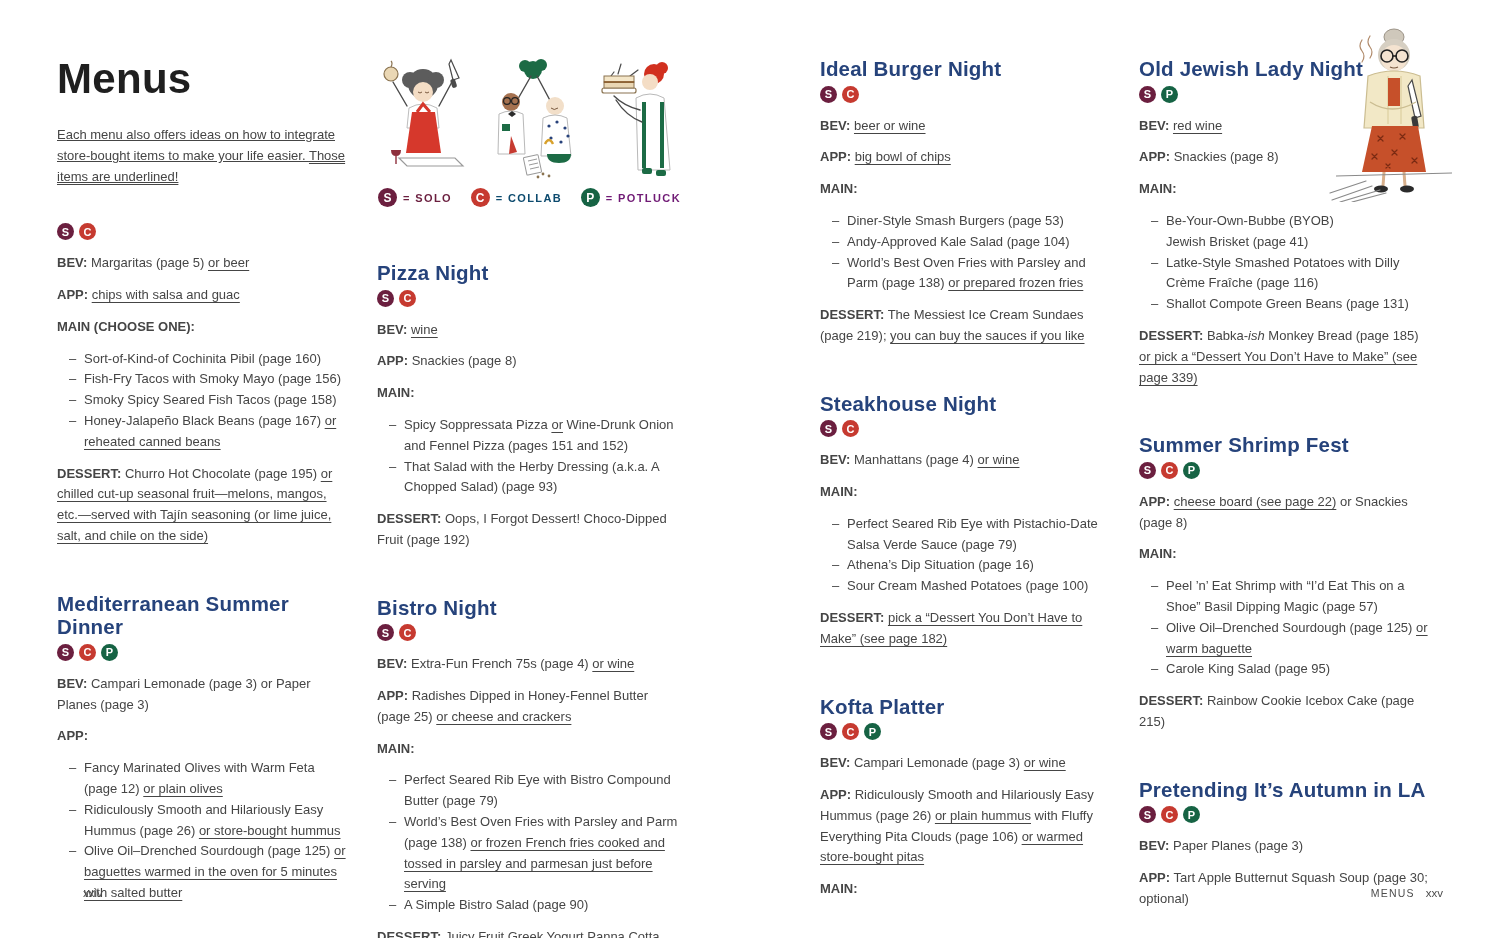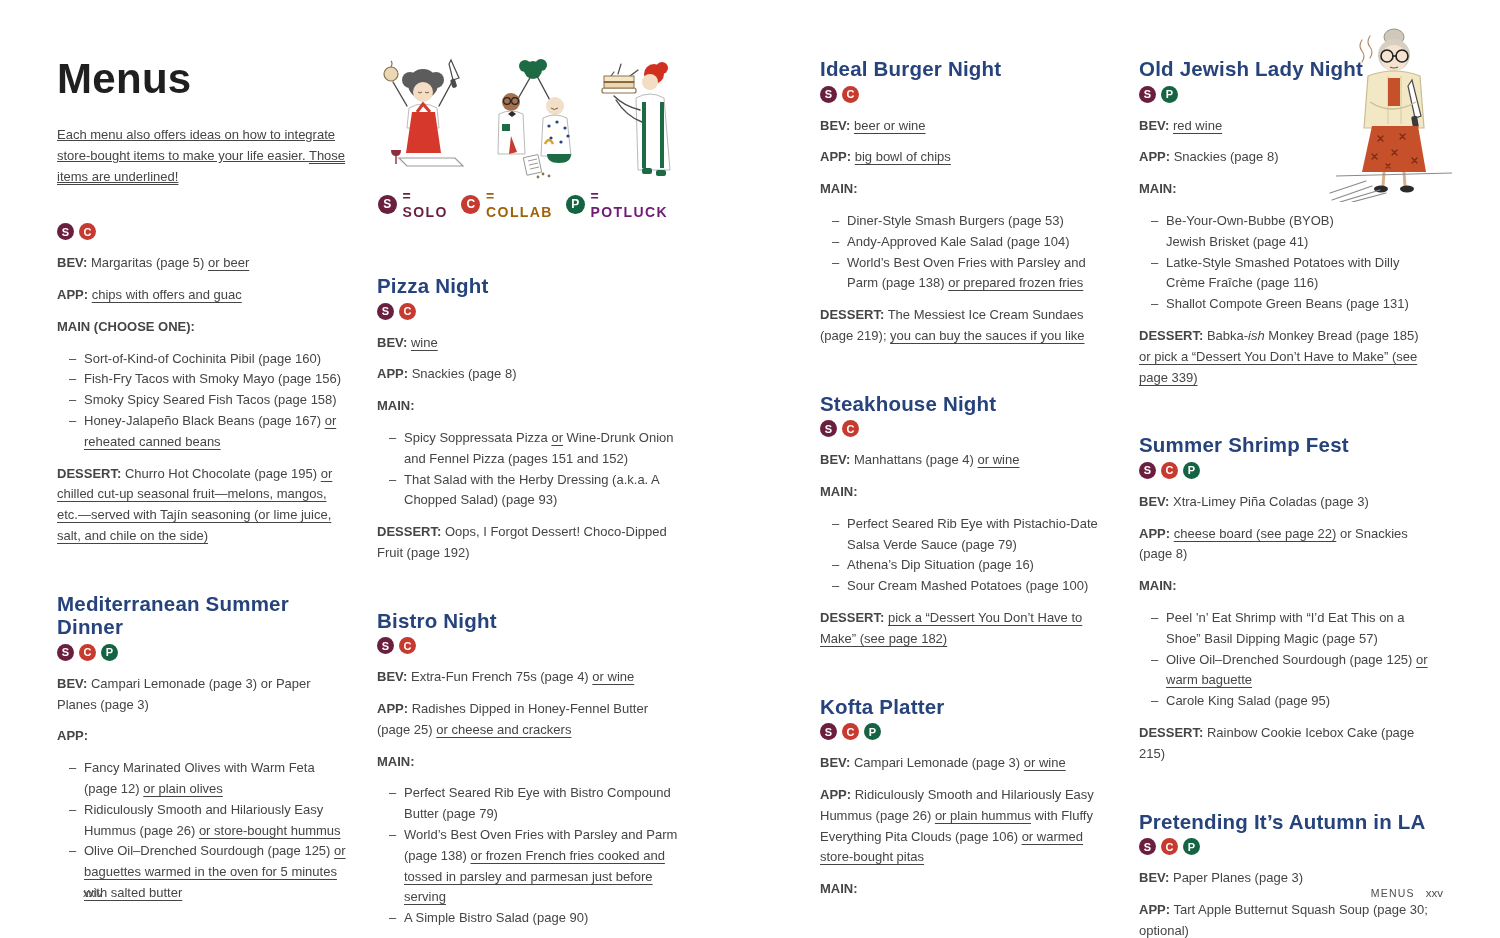--- a/index.html
+++ b/index.html
@@ -45,22 +45,22 @@
   .items { margin-bottom:11px; margin-top:1px; }
   .item { position:relative; padding-left:27px; font-size:13px; line-height:1.6; }
   .item .dash { position:absolute; left:12px; }
 
   .legend-illos { display:flex; justify-content:space-between; align-items:flex-end;
                   height:122px; margin-bottom:8px; }
   .legend-row { display:flex; justify-content:space-between; margin-bottom:54px; padding:0 1px; }
   .legend-item { display:flex; align-items:center; gap:6px; }
   .legend-badge { width:19px; height:19px; border-radius:50%; color:#fff; font-size:12px;
                   font-weight:bold; display:flex; align-items:center; justify-content:center; }
-  .legend-label { font-weight:bold; font-size:14px; letter-spacing:1.4px; }
-  .lab-S { color:#6b1f3f; } .lab-C { color:#a16207; } .lab-P { color:#701a75; }
+  .legend-label { font-weight:bold; font-size:11px; letter-spacing:1.4px; }
+  .lab-S { color:#6b1f3f; } .lab-C { color:#0c4a6e; } .lab-P { color:#701a75; }
 
   .old-lady { position:absolute; left:1328px; top:24px; width:130px; height:178px; }
 
   .folio { position:absolute; top:887px; font-size:11.5px; color:#4c4c4c;margin-left:26px; }
   .folio-left { left:57px; }
   .folio-right { right:57px; display:flex; gap:11px; align-items:baseline; }
   .folio-right .menus-word { letter-spacing:1.2px; font-size:10.5px; }
 </style>
 </head>
 <body>
@@ -68,21 +68,21 @@
 <div class="col col1">
   <h1 class="page-title">Menus</h1>
   <p class="intro"><span>Each menu also offers ideas on how to integrate store-bought items to make your life easier. </span><span class="u">Those items are underlined!</span></p>
   <div>
       <div class="menu">
         <div class="badges">
           <span class="badge badge-S">S</span>
           <span class="badge badge-C">C</span>
         </div>
         <p class="section"><span class="label">BEV:</span><span> Margaritas (page 5) </span><span class="u ">or beer</span></p>
-        <p class="section"><span class="label">APP:</span><span> </span><span class="u ">chips with offers and guac</span></p>
+        <p class="section"><span class="label">APP:</span><span> </span><span class="u ">chips with salsa and guac</span></p>
         <p class="section"><span class="label">MAIN (CHOOSE ONE):</span></p>
         <div class="items">
           <div class="item"><span class="dash">–</span><span>Sort-of-Kind-of Cochinita Pibil (page 160)</span></div>
           <div class="item"><span class="dash">–</span><span>Fish-Fry Tacos with Smoky Mayo (page 156)</span></div>
           <div class="item"><span class="dash">–</span><span>Smoky Spicy Seared Fish Tacos (page 158)</span></div>
           <div class="item"><span class="dash">–</span><span>Honey-Jalapeño Black Beans (page 167) </span><span class="u ">or reheated canned beans</span></div>
         </div>
         <p class="section"><span class="label">DESSERT:</span><span> Churro Hot Chocolate (page 195) </span><span class="u ">or chilled cut-up seasonal fruit—melons, mangos, etc.—served with Tajín seasoning (or lime juice, salt, and chile on the side)</span></p>
       </div>
       <div class="menu">
@@ -302,21 +302,20 @@
         </div>
         <p class="section"><span class="label">DESSERT:</span><span> Babka-</span><span class="i">ish</span><span> Monkey Bread (page 185) </span><span class="u ">or pick a “Dessert You Don’t Have to Make” (see page 339)</span></p>
       </div>
       <div class="menu">
         <h2 class="menu-title">Summer Shrimp Fest</h2>
         <div class="badges">
           <span class="badge badge-S">S</span>
           <span class="badge badge-C">C</span>
           <span class="badge badge-P">P</span>
         </div>
-        <p class="section"><span class="label">BEV:</span><span> Xtra-Limey Piña Coladas (page 3)</span></p>
         <p class="section"><span class="label">APP:</span><span> </span><span class="u ">cheese board (see page 22)</span><span> or Snackies (page 8)</span></p>
         <p class="section"><span class="label">MAIN:</span></p>
         <div class="items">
           <div class="item"><span class="dash">–</span><span>Peel ’n’ Eat Shrimp with “I’d Eat This on a Shoe” Basil Dipping Magic (page 57)</span></div>
           <div class="item"><span class="dash">–</span><span>Olive Oil–Drenched Sourdough (page 125) </span><span class="u ">or warm baguette</span></div>
           <div class="item"><span class="dash">–</span><span>Carole King Salad (page 95)</span></div>
         </div>
         <p class="section"><span class="label">DESSERT:</span><span> Rainbow Cookie Icebox Cake (page 215)</span></p>
       </div>
       <div class="menu">

